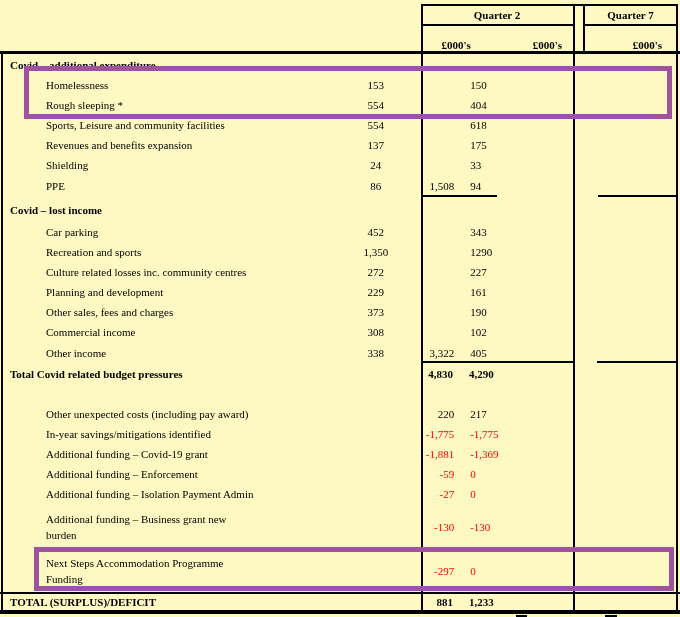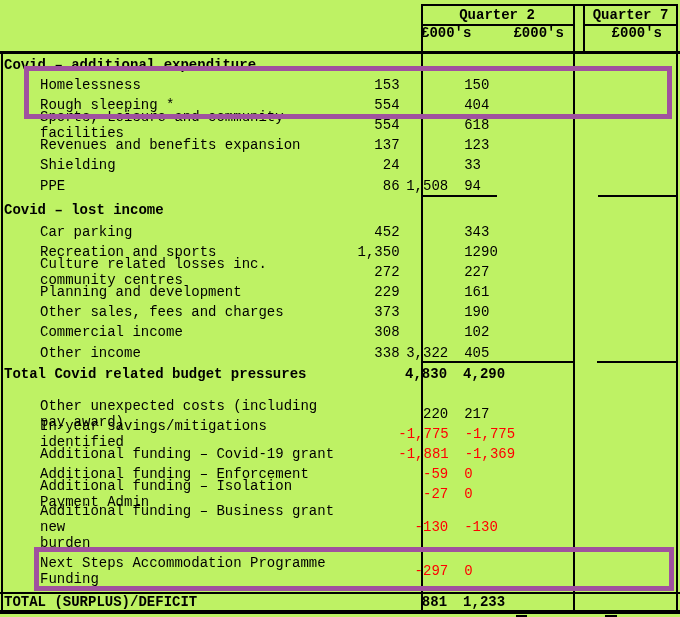--- a/index.html
+++ b/index.html
@@ -1,43 +1,43 @@
 <!DOCTYPE html>
 <html><head>
 <meta charset="utf-8">
 <style>
   html,body{margin:0;padding:0;background:#ffffff;}
   .screen{
-    position:relative;width:680px;height:617px;background:#bef264;overflow:hidden;
-    font-family:Liberation Mono, monospace;color:#000;font-size:14px;
+    position:relative;width:680px;height:617px;background:#fef9c3;overflow:hidden;
+    font-family:Liberation Serif, serif;color:#000;font-size:11px;
   }
   
   .ln{position:absolute;background:#000;z-index:2;}
   
   .hdrbox{position:absolute;top:4px;height:47px;z-index:3;}
   .qtitle{height:21px;display:flex;align-items:center;justify-content:center;font-weight:bold;}
-  .qsubs{height:40px;display:flex;align-items:flex-start;font-weight:bold;gap:32px;}
+  .qsubs{height:26px;display:flex;align-items:flex-end;font-weight:bold;gap:32px;}
   .qsubs .s{display:inline-block;text-align:right;box-sizing:border-box;}
   .q2 .s1{width:76px;padding-right:10px;}
   .q2 .s2{width:76px;padding-right:11px;}
   .q1 .s3{width:95px;padding-right:16px;}
   
-  .tbody{position:absolute;left:0;top:54px;width:547px;z-index:1;}
+  .tbody{position:absolute;left:6px;top:54px;width:547px;z-index:1;}
   .row{display:flex;height:20px;align-items:center;}
   .row.section{height:21px;}
   .row.sec2{height:25px;}
   .row.ppe,.row.oi{height:22px;}
   .row.wrap2{height:45px;}
   .row.wrap2b{height:43px;}
   .row.blank{height:20px;}
   .cell{box-sizing:border-box;}
   .cell.label{width:418px;padding-left:40px;white-space:pre-line;line-height:16px;}
   .row.section .cell.label,.row.total .cell.label,.row.grand .cell.label{padding-left:4px;font-weight:bold;}
   .row.total .cell,.row.grand .cell{font-weight:bold;}
-  .cell.c1{width:76px;text-align:right;padding-right:1px;}
+  .cell.c1{width:76px;text-align:center;padding-right:1px;}
   .cell.c2{width:76px;text-align:right;padding-right:16px;}
   .cell.c3{width:103px;text-align:left;padding-right:5px;}
   .cell.red{color:#ff0000;font-weight:normal;}
   
   .hl{position:absolute;border:5px solid #a0519f;box-sizing:border-box;z-index:5;background:transparent;}
 </style>
 </head>
 <body>
 
 <div class="screen">
@@ -96,21 +96,21 @@
       <div class="row item">
         <div class="cell label">Sports, Leisure and community facilities</div>
         <div class="cell c1">554</div>
         <div class="cell c2"></div>
         <div class="cell c3">618</div>
       </div>
       <div class="row item">
         <div class="cell label">Revenues and benefits expansion</div>
         <div class="cell c1">137</div>
         <div class="cell c2"></div>
-        <div class="cell c3">123</div>
+        <div class="cell c3">175</div>
       </div>
       <div class="row item">
         <div class="cell label">Shielding</div>
         <div class="cell c1">24</div>
         <div class="cell c2"></div>
         <div class="cell c3">33</div>
       </div>
       <div class="row item ppe">
         <div class="cell label">PPE</div>
         <div class="cell c1">86</div>

